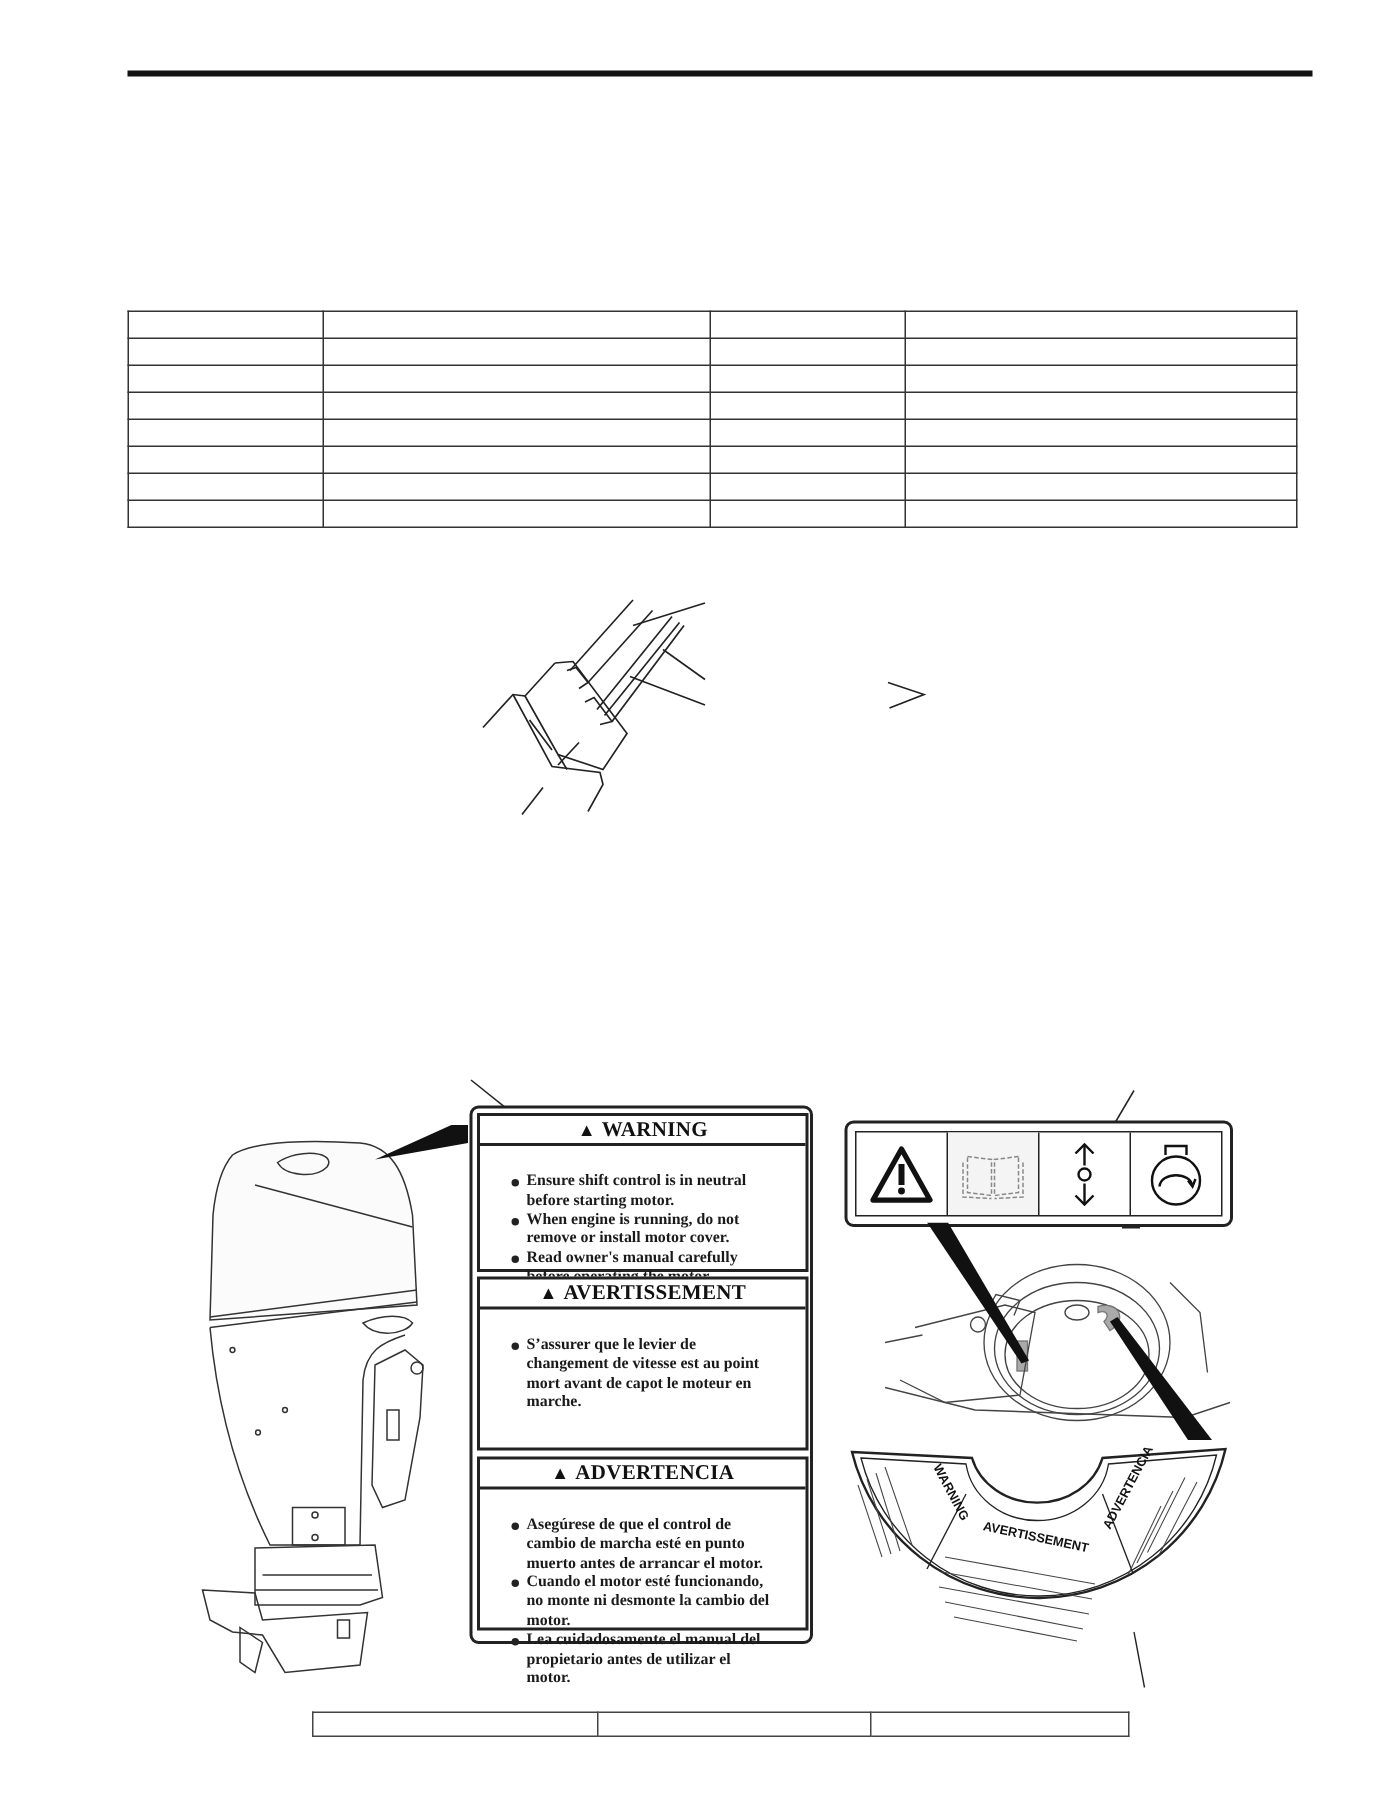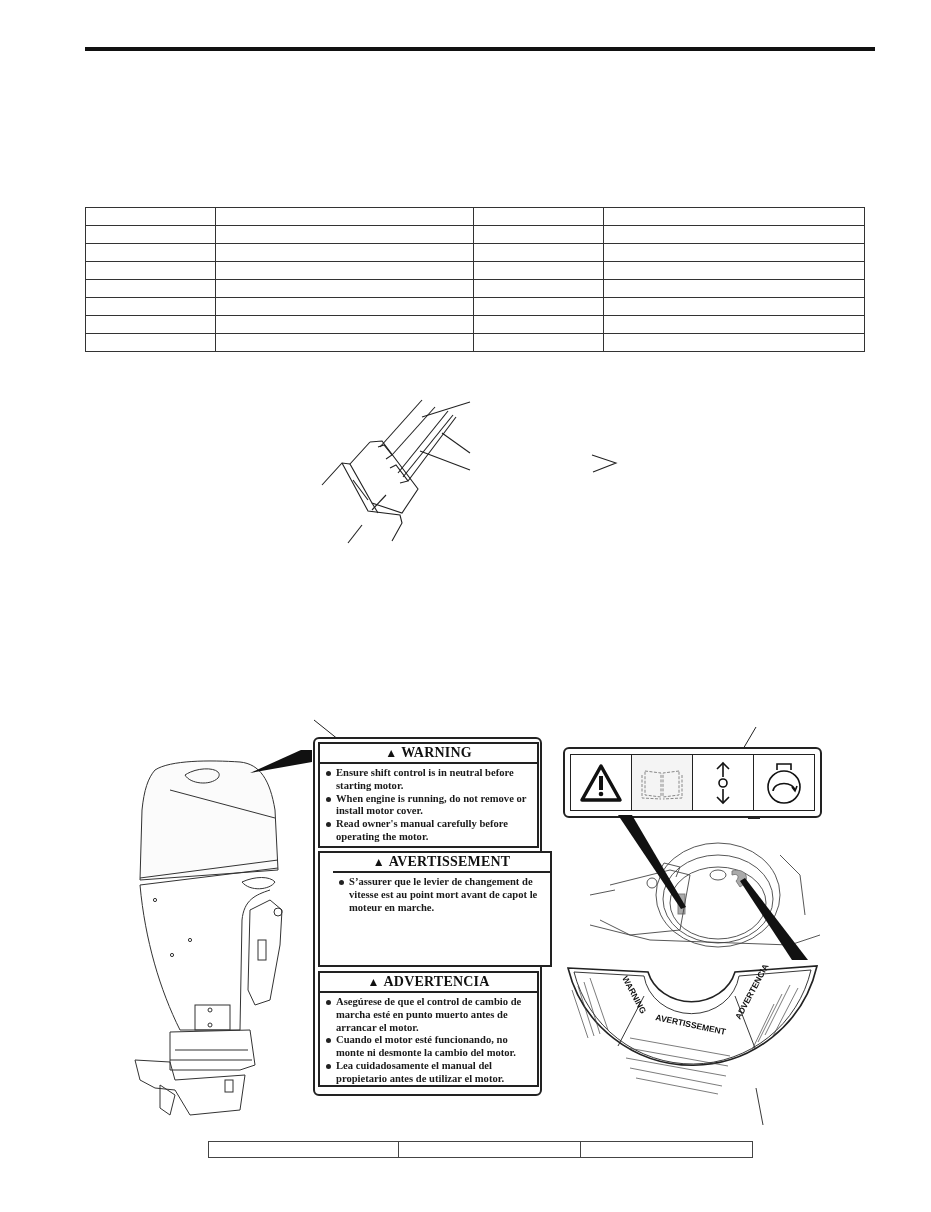--- a/index.html
+++ b/index.html
@@ -19,21 +19,21 @@
   .connector-fig { left: 310px; top: 385px; width: 320px; height: 165px; }
 
   
   .motor-fig { left: 130px; top: 750px; width: 185px; height: 370px; }
 
   
   .warn-label { left: 313px; top: 737px; width: 225px; height: 355px; border: 2px solid #222; border-radius: 6px; background: #fff; font-family: Liberation Serif, serif; }
   .warn-block { position: absolute; left: 3px; width: 217px; border: 2px solid #222; background: #fff; }
   .warn-head { border-bottom: 2px solid #222; text-align: center; font-weight: bold; font-size: 14px; line-height: 18px; height: 18px; letter-spacing: 0.2px; }
   .warn-head .tri { font-size: 12px; margin-right: 4px; }
-  .warn-list { list-style: none; margin: 1px; padding: 2px 4px 3px 4px; }
+  .warn-list { list-style: none; margin: 16px; padding: 2px 4px 3px 4px; }
   .warn-list li { position: relative; padding-left: 11px; font-size: 10.6px; line-height: 12.8px; font-weight: bold; color: #1a1a1a; }
   .warn-list li::before { content: ""; position: absolute; left: 1px; top: 4px; width: 5px; height: 5px; border-radius: 50%; background: #222; }
 
   
   .pict-label { left: 563px; top: 747px; width: 255px; height: 67px; border: 2px solid #222; border-radius: 6px; background: #fff; }
   .pict-inner { position: absolute; left: 5px; top: 5px; right: 5px; bottom: 5px; border: 1.5px solid #222; display: flex; }
   .pict-cell { flex: 1; border-right: 1.5px solid #222; display: flex; align-items: center; justify-content: center; }
   .pict-cell:last-child { border-right: none; }
 
   
@@ -168,21 +168,21 @@
 
 <div class="abs warn-label">
   <div class="warn-block" style="top:3px;height:102px;">
     <div class="warn-head"><span class="tri">▲</span><span>WARNING</span></div>
     <ul class="warn-list">
       <li>Ensure shift control is in neutral before starting motor.</li>
       <li>When engine is running, do not remove or install motor cover.</li>
       <li>Read owner's manual carefully before operating the motor.</li>
     </ul>
   </div>
-  <div class="warn-block" style="top:112px;height:112px;padding-left:13px;">
+  <div class="warn-block" style="top:112px;height:112px;">
     <div class="warn-head"><span class="tri">▲</span><span>AVERTISSEMENT</span></div>
     <ul class="warn-list">
       <li>S’assurer que le levier de changement de vitesse est au point mort avant de capot le moteur en marche.</li>
     </ul>
   </div>
   <div class="warn-block" style="top:232px;height:112px;">
     <div class="warn-head"><span class="tri">▲</span><span>ADVERTENCIA</span></div>
     <ul class="warn-list">
       <li>Asegúrese de que el control de cambio de marcha esté en punto muerto antes de arrancar el motor.</li>
       <li>Cuando el motor esté funcionando, no monte ni desmonte la cambio del motor.</li>

